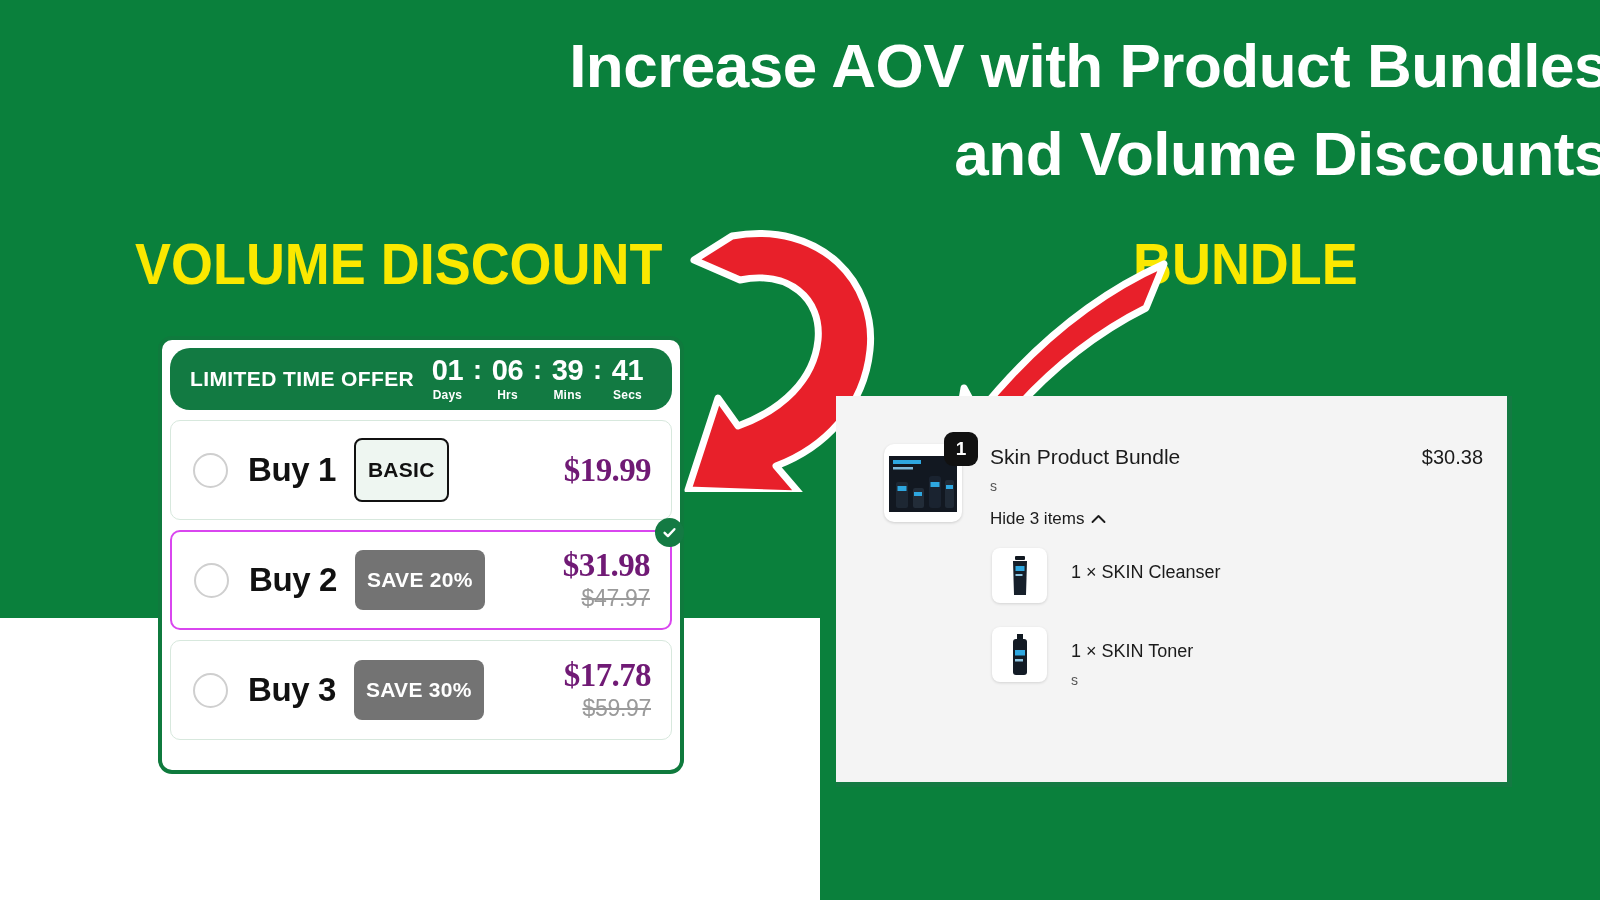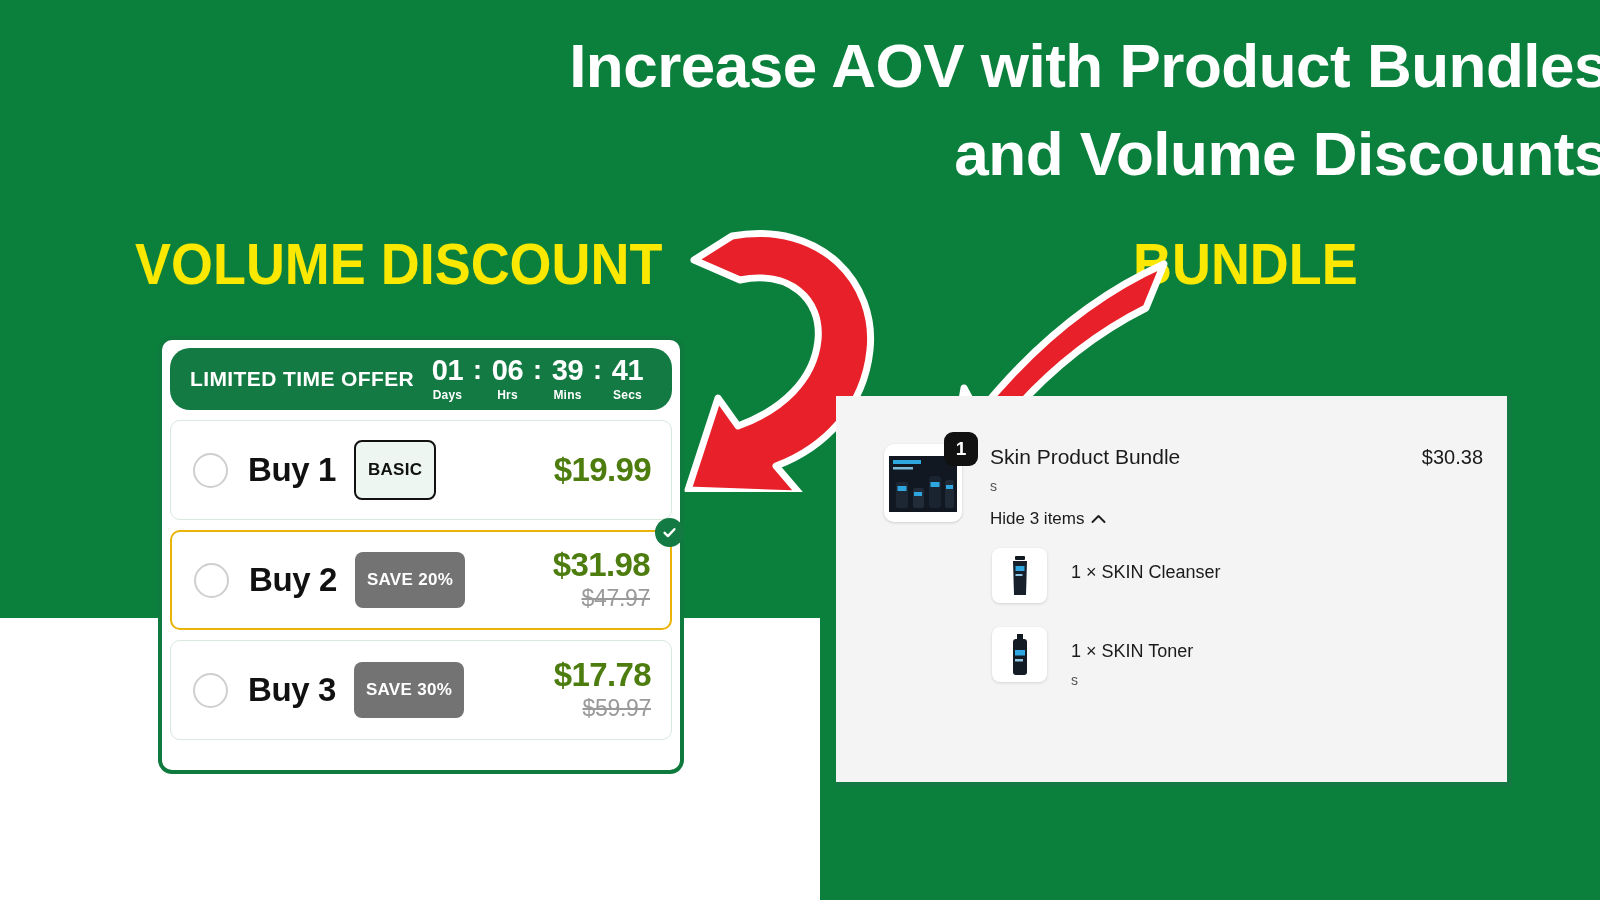--- a/index.html
+++ b/index.html
@@ -60,36 +60,36 @@
   .vd-seg-num{color:#ffffff;font-weight:bold;font-size:29px;line-height:1;letter-spacing:-0.5px;}
   .vd-seg-lbl{color:#ffffff;font-weight:bold;font-size:12px;margin-top:3px;letter-spacing:0.2px;}
   .vd-colon{color:#ffffff;font-weight:bold;font-size:27px;line-height:1;margin:0 -1px;padding-top:1px;}
 
   .vd-rows{margin-top:10px;display:flex;flex-direction:column;gap:10px;}
   .vd-row{
     position:relative;height:100px;border-radius:10px;
     border:1.5px solid #d7e8dd;background:#ffffff;
     display:flex;align-items:center;padding:0 20px 0 22px;box-sizing:border-box;
   }
-  .vd-row.selected{border:2px solid #eab308;}
+  .vd-row.selected{border:2px solid #d946ef;}
   .vd-radio{
     width:31px;height:31px;border-radius:50%;
     border:2.5px solid #cfcfcf;background:#fff;flex:0 0 auto;
   }
   .vd-label{
     margin-left:20px;font-size:33px;font-weight:bold;color:#111111;letter-spacing:-0.4px;
   }
   .vd-badge{
-    margin-left:18px;font-size:17px;font-weight:bold;letter-spacing:0.3px;
+    margin-left:18px;font-size:21px;font-weight:bold;letter-spacing:0.3px;
     padding:18px 12px;border-radius:8px;white-space:nowrap;
   }
   .vd-badge.basic{background:#eef6f1;color:#111111;border:2px solid #111111;}
   .vd-badge.save{background:#737373;color:#ffffff;}
   .vd-prices{margin-left:auto;text-align:right;}
-  .vd-price{font-size:33px;font-weight:bold;color:#4d7c0f;letter-spacing:-0.6px;line-height:1.05;}
+  .vd-price{font-size:33px;font-weight:bold;color:#701a75;letter-spacing:-0.6px;line-height:1.05;font-family:Liberation Serif, serif;}
   .vd-compare{font-size:23px;color:#9a9a9a;text-decoration:line-through;margin-top:3px;letter-spacing:-0.3px;}
   .vd-check{
     position:absolute;right:-14px;top:-14px;width:29px;height:29px;border-radius:50%;
     background:#147a43;display:flex;align-items:center;justify-content:center;
   }
 
   
   .bd-panel{
     position:absolute;left:836px;top:396px;width:676px;height:391px;
     background:#f4f4f4;box-sizing:border-box;

